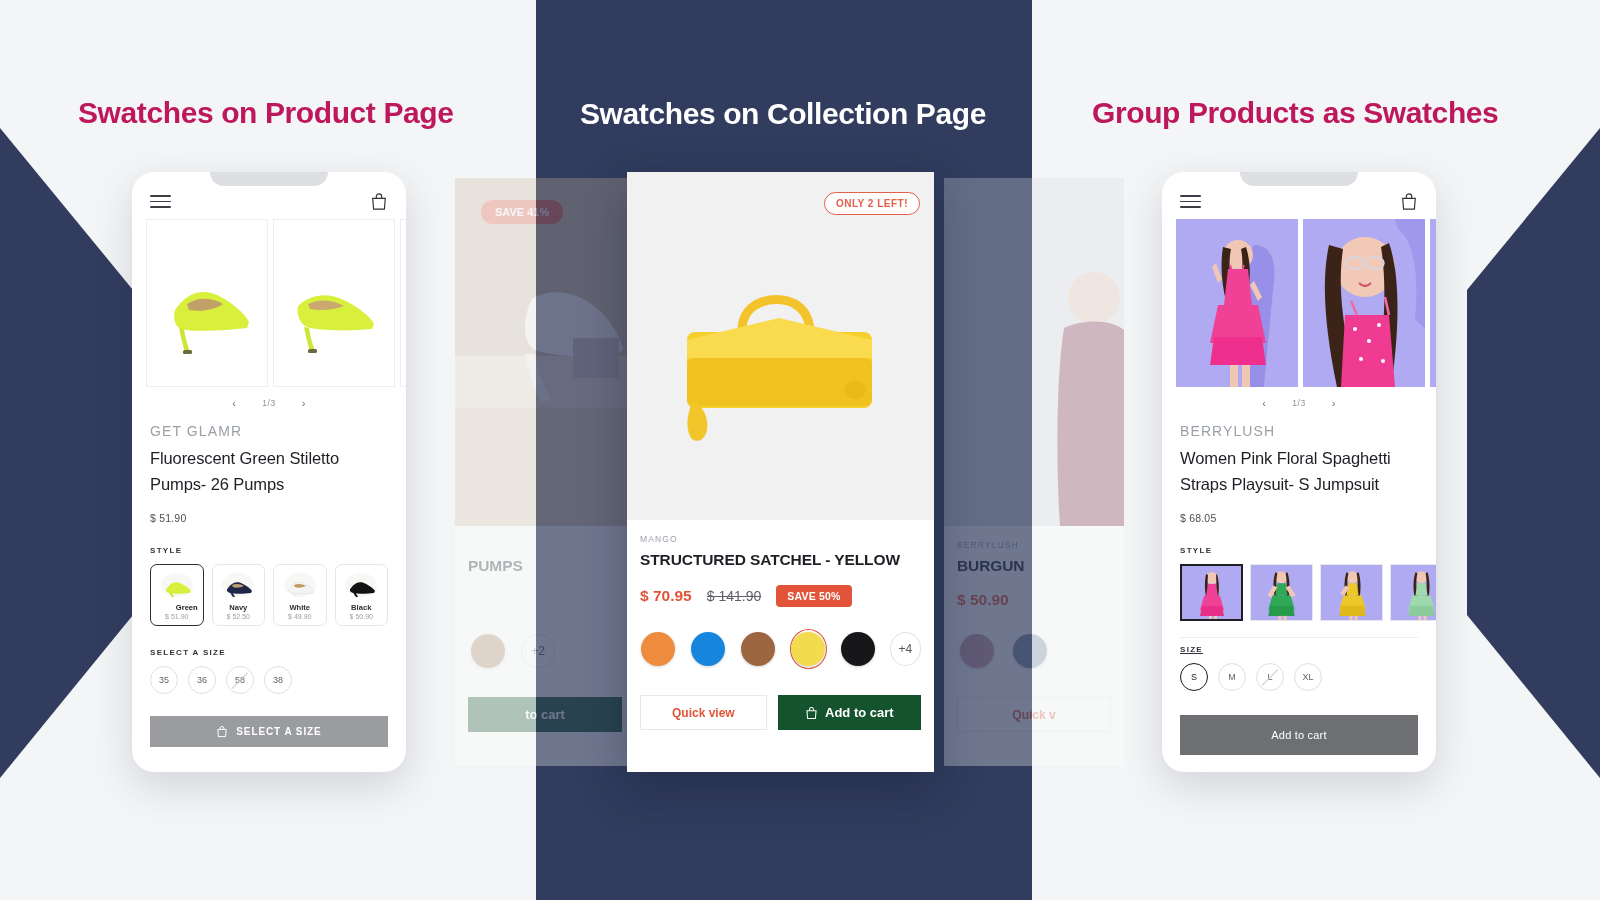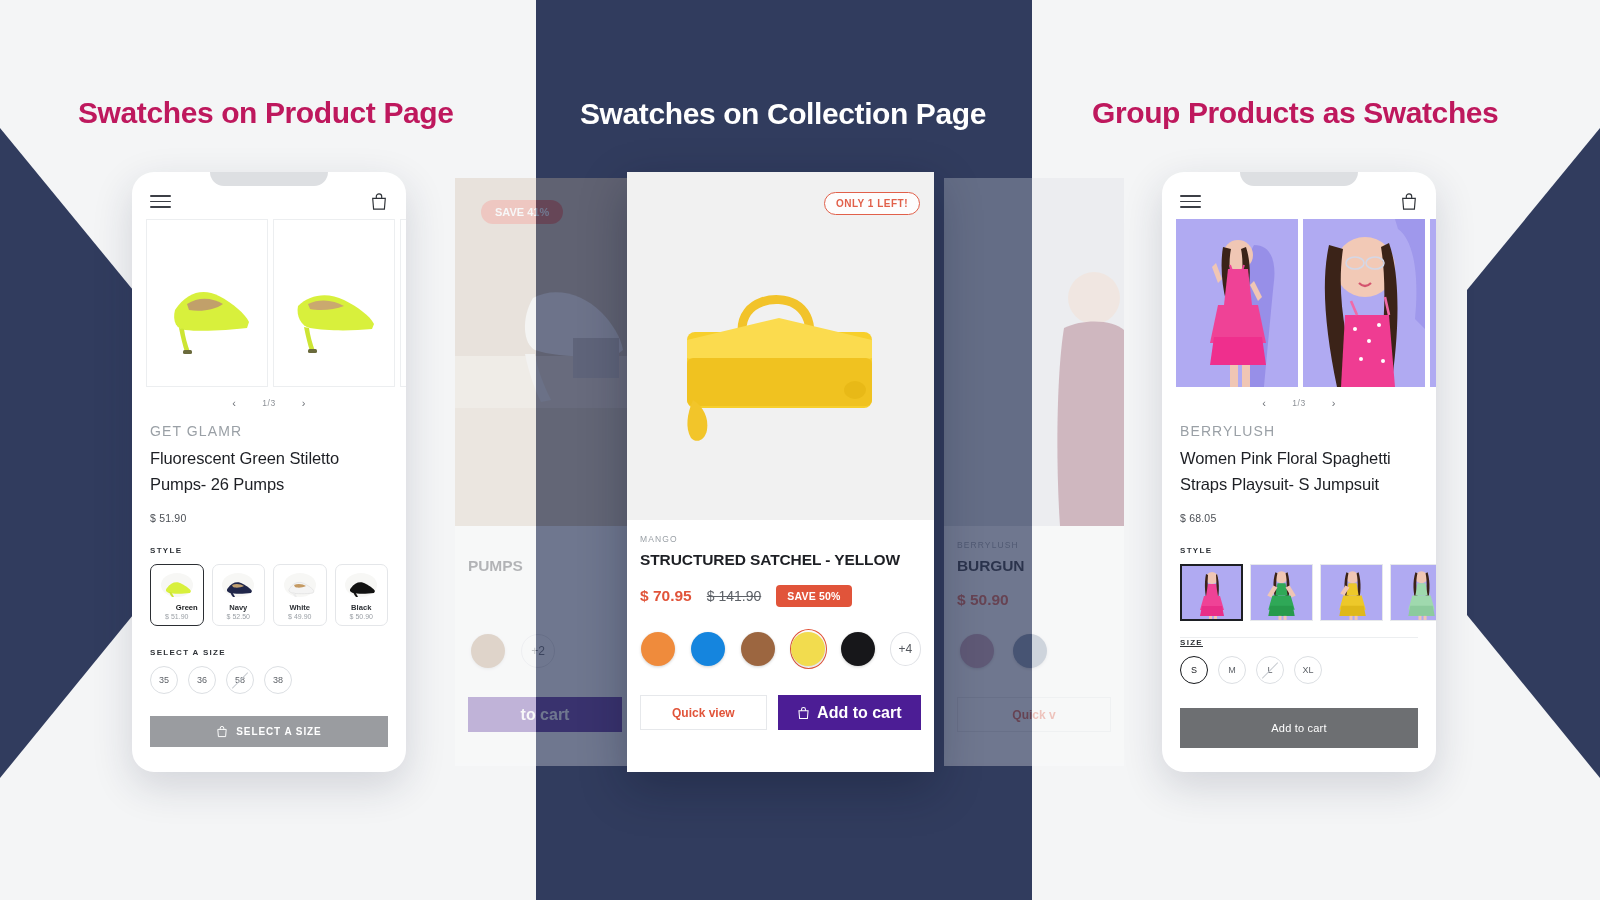--- a/index.html
+++ b/index.html
@@ -171,22 +171,22 @@
   .dot-more {
     width: 34px; height: 34px; border-radius: 50%; border: 1px solid #e0e2e6; background: #fff;
     display: flex; align-items: center; justify-content: center; font-size: 12px; color: #55595f;
   }
   .btn-row { display: flex; gap: 11px; margin-top: 26px; }
   .btn-quick {
     flex: 1; height: 35px; border: 1px solid #e6e8eb; background: #fff; color: #e1543a;
     font-size: 12px; font-weight: 700; display: flex; align-items: center; justify-content: center;
   }
   .btn-cart {
-    flex: 1.15; height: 35px; background: #4c1d95; color: #fff;
-    font-size: 16px; font-weight: 700; display: flex; align-items: center; justify-content: center; gap: 7px;
+    flex: 1.15; height: 35px; background: #14532d; color: #fff;
+    font-size: 13px; font-weight: 700; display: flex; align-items: center; justify-content: center; gap: 7px;
   }
 
   
   .p3-style-row { display: flex; gap: 7px; overflow: hidden; }
   .p3-thumb {
     flex: 0 0 63px; height: 57px; border: 1px solid #e6e8eb; overflow: hidden; background: #b3b1f0;
   }
   .p3-thumb.sel { border: 2px solid #1d1f24; }
   .divider { height: 1px; background: #eceef0; margin: 16px 0 0; }
 </style>
@@ -384,21 +384,21 @@
       <svg width="307" height="348" viewBox="0 0 307 348">
         <rect width="307" height="348" fill="#f1f1f1"></rect>
         <path d="M115 158 C115 128 150 122 168 132 C180 139 183 150 183 162" fill="none" stroke="#f2c32a" stroke-width="9" stroke-linecap="round"></path>
         <rect x="60" y="160" width="185" height="76" rx="8" fill="#f7cf2c"></rect>
         <path d="M60 168 L152 146 L245 168 L245 186 L152 208 L60 186 Z" fill="#fbdb4e"></path>
         <rect x="60" y="186" width="185" height="48" rx="6" fill="#f0c220"></rect>
         <path d="M66 228 C60 242 58 256 64 266 C70 272 78 268 80 258 C82 246 76 234 66 228 Z" fill="#f2c52a"></path>
         <ellipse cx="228" cy="218" rx="11" ry="9" fill="#e8b917"></ellipse>
       </svg>
     </div>
-    <div class="badge-stock">ONLY 1 LEFT!</div>
+    <div class="badge-stock">ONLY 2 LEFT!</div>
 
     <div class="coll-body">
       <div class="coll-vendor">MANGO</div>
       <div class="coll-title">STRUCTURED SATCHEL - YELLOW</div>
 
       <div class="price-row">
         <span class="price-now">$ 70.95</span>
         <span class="price-was">$ 141.90</span>
         <span class="save-pill">SAVE 50%</span>
       </div>
@@ -558,21 +558,21 @@
             <path d="M19 40 L41 40 L43 50 L17 50 Z" fill="#8ccb9d"></path>
             <rect x="27" y="50" width="3" height="4" fill="#f0c6b4"></rect>
             <rect x="32" y="50" width="3" height="4" fill="#f0c6b4"></rect>
           </svg>
         </div>
       </div>
     </div>
 
     <div class="pinfo" style="padding-top:0;">
       <div class="divider"></div>
-      <div class="section-label" style="margin-top:0;text-decoration:underline;">SIZE</div>
+      <div class="section-label" style="margin-top:7px;text-decoration:underline;">SIZE</div>
       <div class="size-row">
         <div class="size-chip sel">S</div>
         <div class="size-chip">M</div>
         <div class="size-chip off">L</div>
         <div class="size-chip">XL</div>
       </div>
       <div class="cta-btn plain" style="margin-top:24px;height:40px;">Add to cart</div>
     </div>
   </div>
 

